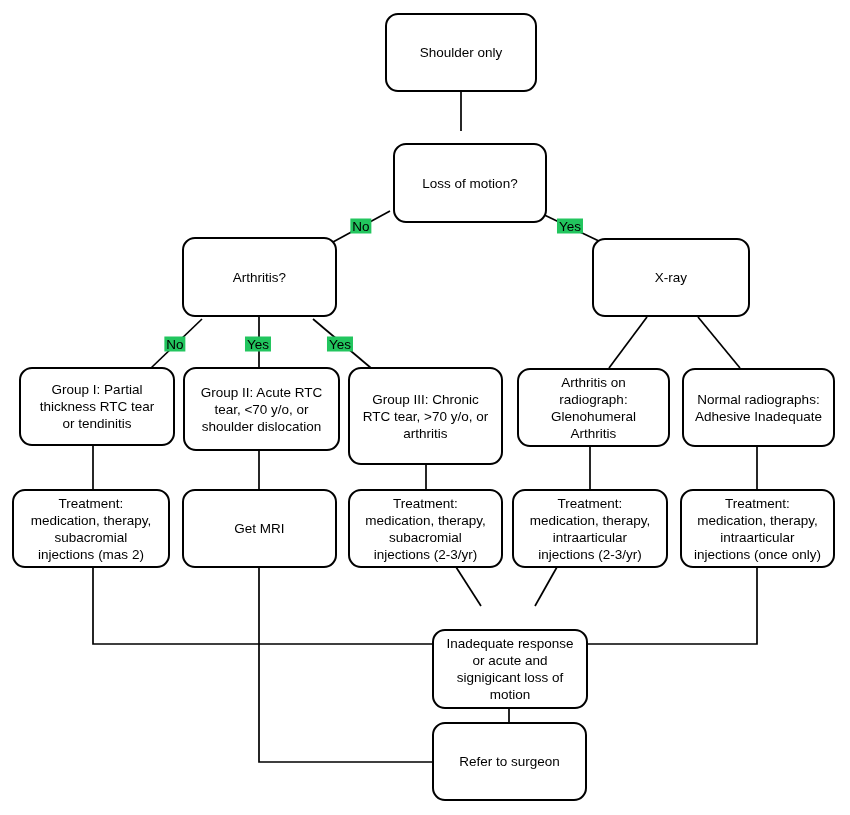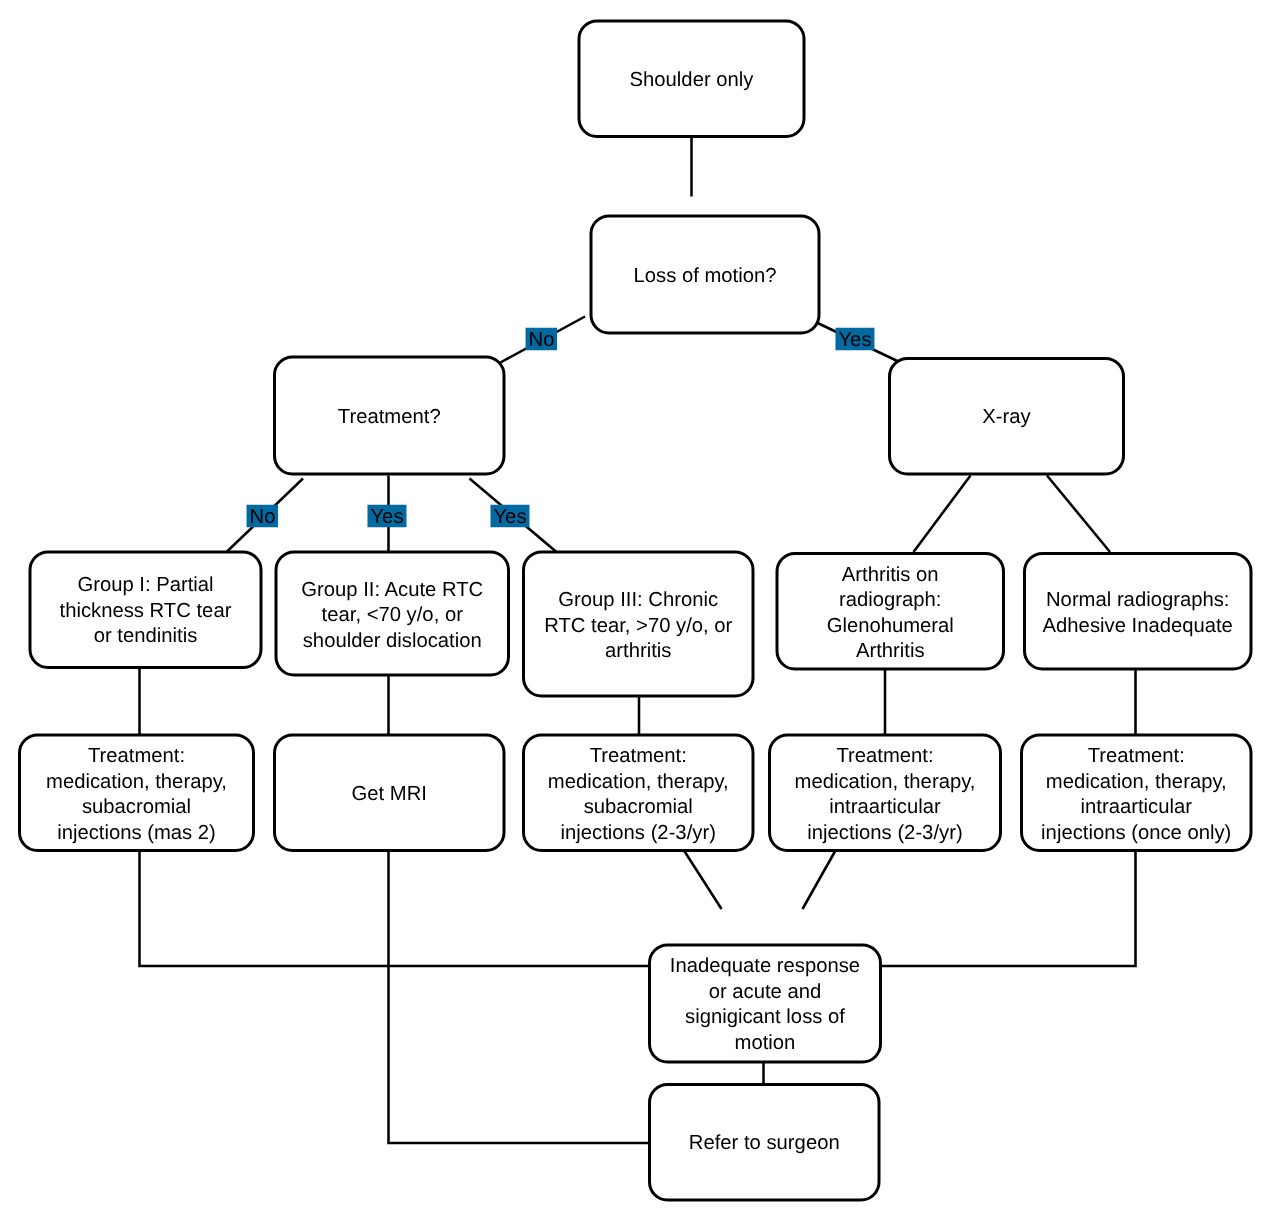--- a/index.html
+++ b/index.html
@@ -34,21 +34,21 @@
     justify-content: center;
     text-align: center;
     font-size: 13.5px;
     line-height: 17px;
     white-space: pre-line;
     padding: 2px 3px;
   }
   .edge-label {
     position: absolute;
     transform: translate(-50%, -50%);
-    background: #0369a1;
+    background: #22c55e;
     padding: 0 2px;
     font-size: 13.5px;
     line-height: 15px;
   }
   
   #n-shoulder   { left: 385px; top: 13px;  width: 152px; height: 79px; }
   #n-loss       { left: 393px; top: 131px; width: 154px; height: 80px; margin-top: 12px; }
   #n-weakness   { left: 182px; top: 237px; width: 155px; height: 80px; }
   #n-xray       { left: 592px; top: 238px; width: 158px; height: 79px; }
   #n-group1     { left: 19px;  top: 367px; width: 156px; height: 79px; }
@@ -92,21 +92,21 @@
     <polyline points="93,567 93,644 432,644"></polyline>
     <polyline points="259,567 259,762 432,762"></polyline>
     <line x1="456" y1="567" x2="481" y2="606"></line>
     <line x1="557" y1="567" x2="535" y2="606"></line>
     <polyline points="757,567 757,644 588,644"></polyline>
     <line x1="509" y1="684" x2="509" y2="722"></line>
   </svg>
 
   <div class="node" id="n-shoulder">Shoulder only</div>
   <div class="node" id="n-loss">Loss of motion?</div>
-  <div class="node" id="n-weakness">Treatment?</div>
+  <div class="node" id="n-weakness">Arthritis?</div>
   <div class="node" id="n-xray">X-ray</div>
   <div class="node" id="n-group1">Group I: Partial
 thickness RTC tear
 or tendinitis</div>
   <div class="node" id="n-group2">Group II: Acute RTC
 tear, &lt;70 y/o, or
 shoulder dislocation</div>
   <div class="node" id="n-group3">Group III: Chronic
 RTC tear, &gt;70 y/o, or
 arthritis</div>

